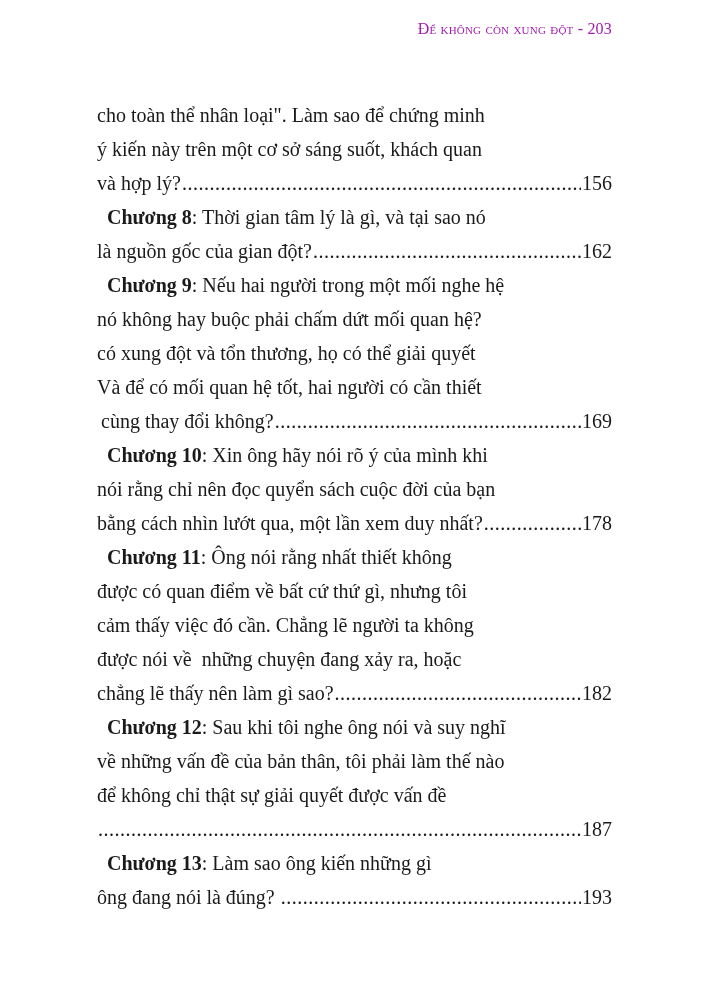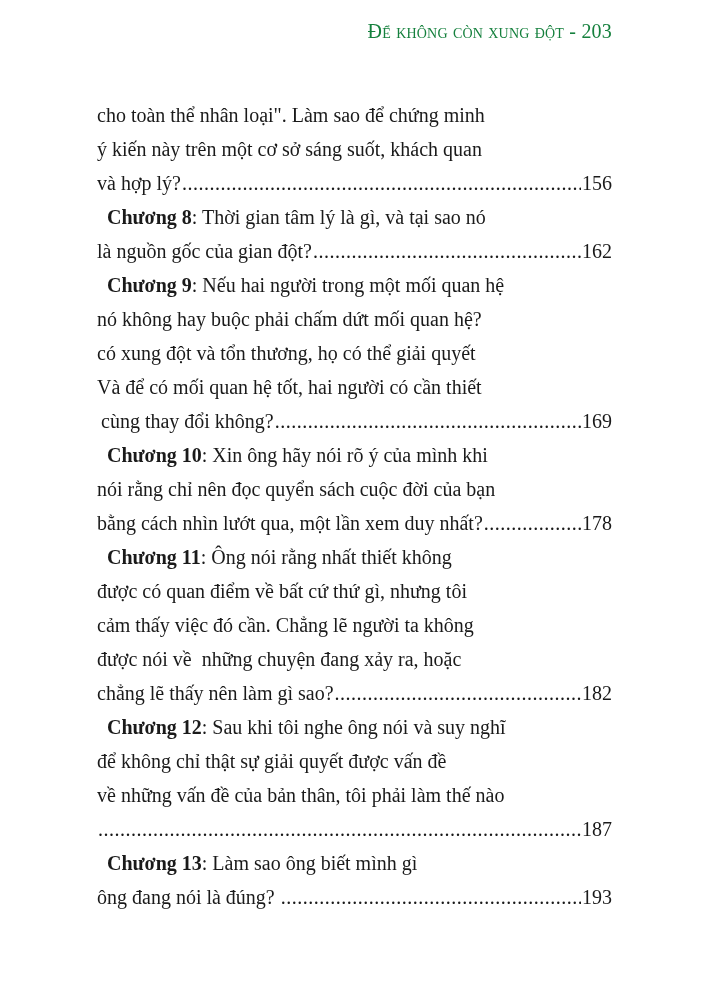--- a/index.html
+++ b/index.html
@@ -2,21 +2,21 @@
 <html><head>
 <meta charset="utf-8">
 <style>
   html, body { margin: 0; padding: 0; }
   body {
     width: 709px; height: 986px; background: #ffffff; position: relative; overflow: hidden;
     font-family: "Liberation Serif", "DejaVu Serif", serif; color: #1a1a1a;
   }
   .header {
     position: absolute; top: 20px; right: 97px;
-    font-size: 20px; letter-spacing: 0.2px; color: #15803d;
+    font-size: 16px; letter-spacing: 0.2px; color: #a21caf;
   }
   .header .sc { font-variant: small-caps; }
   .toc {
     position: absolute; left: 97px; top: 98px; width: 515px;
   }
   .line {
     height: 34px; line-height: 34px; font-size: 20px; white-space: nowrap;
     display: flex; align-items: baseline;
   }
   .line .txt { flex: 0 0 auto; }
@@ -55,21 +55,21 @@
   <div class="line">
       <span class="txt"><span class="chap">Chương 8</span><span>: Thời gian tâm lý là gì, và tại sao nó</span></span>
     </div>
   <div class="line">
       <span class="txt">là nguồn gốc của gian đột? </span>
       <span class="dots"></span>
       <span class="pg">162</span>
     </div>
 
   <div class="line">
-      <span class="txt"><span class="chap">Chương 9</span><span>: Nếu hai người trong một mối quan hệ</span></span>
+      <span class="txt"><span class="chap">Chương 9</span><span>: Nếu hai người trong một mối nghe hệ</span></span>
     </div>
   <div class="line">
       <span class="txt">nó không hay buộc phải chấm dứt mối quan hệ?</span>
     </div>
   <div class="line">
       <span class="txt">có xung đột và tổn thương, họ có thể giải quyết</span>
     </div>
   <div class="line">
       <span class="txt">Và để có mối quan hệ tốt, hai người có cần thiết</span>
     </div>
@@ -106,32 +106,32 @@
   <div class="line">
       <span class="txt">chẳng lẽ thấy nên làm gì sao?</span>
       <span class="dots"></span>
       <span class="pg">182</span>
     </div>
 
   <div class="line">
       <span class="txt"><span class="chap">Chương 12</span><span>: Sau khi tôi nghe ông nói và suy nghĩ</span></span>
     </div>
   <div class="line">
-      <span class="txt">để không chỉ thật sự giải quyết được vấn đề</span>
+      <span class="txt">về những vấn đề của bản thân, tôi phải làm thế nào</span>
     </div>
   <div class="line">
-      <span class="txt">về những vấn đề của bản thân, tôi phải làm thế nào</span>
+      <span class="txt">để không chỉ thật sự giải quyết được vấn đề</span>
     </div>
   <div class="line">
       <span class="dots"></span>
       <span class="pg">187</span>
     </div>
 
   <div class="line">
-      <span class="txt"><span class="chap">Chương 13</span><span>: Làm sao ông biết mình gì</span></span>
+      <span class="txt"><span class="chap">Chương 13</span><span>: Làm sao ông kiến những gì</span></span>
     </div>
   <div class="line">
       <span class="txt" style="white-space:pre">ông đang nói là đúng? </span>
       <span class="dots"></span>
       <span class="pg">193</span>
     </div>
 
 </div>
 
 </body></html>

